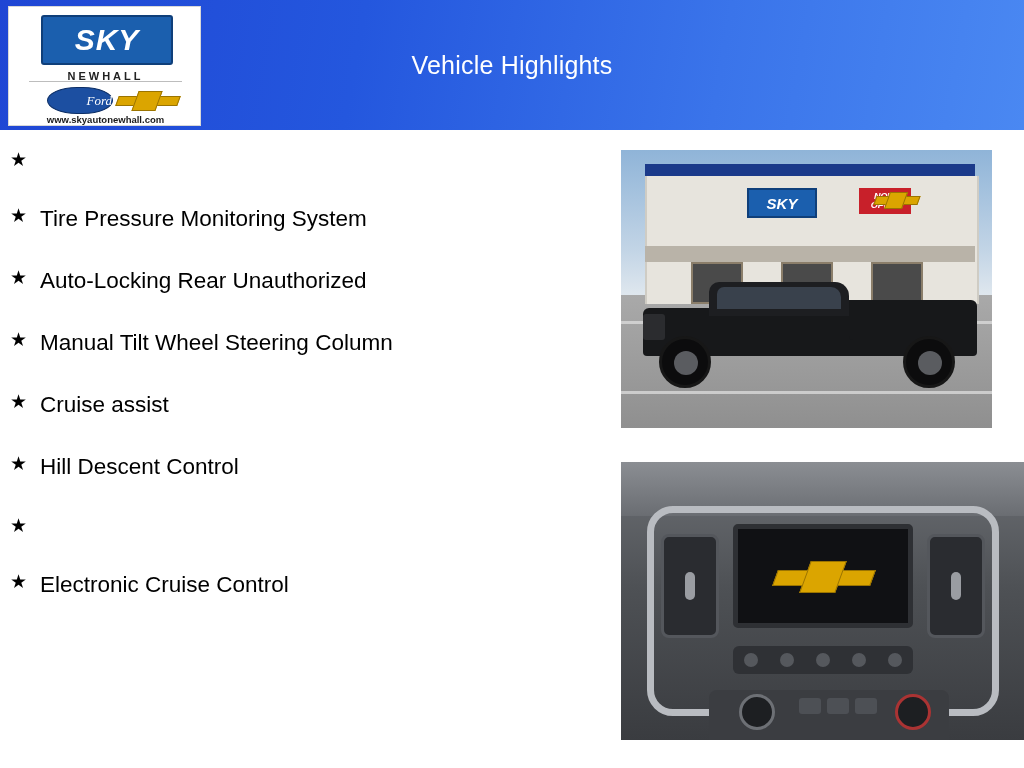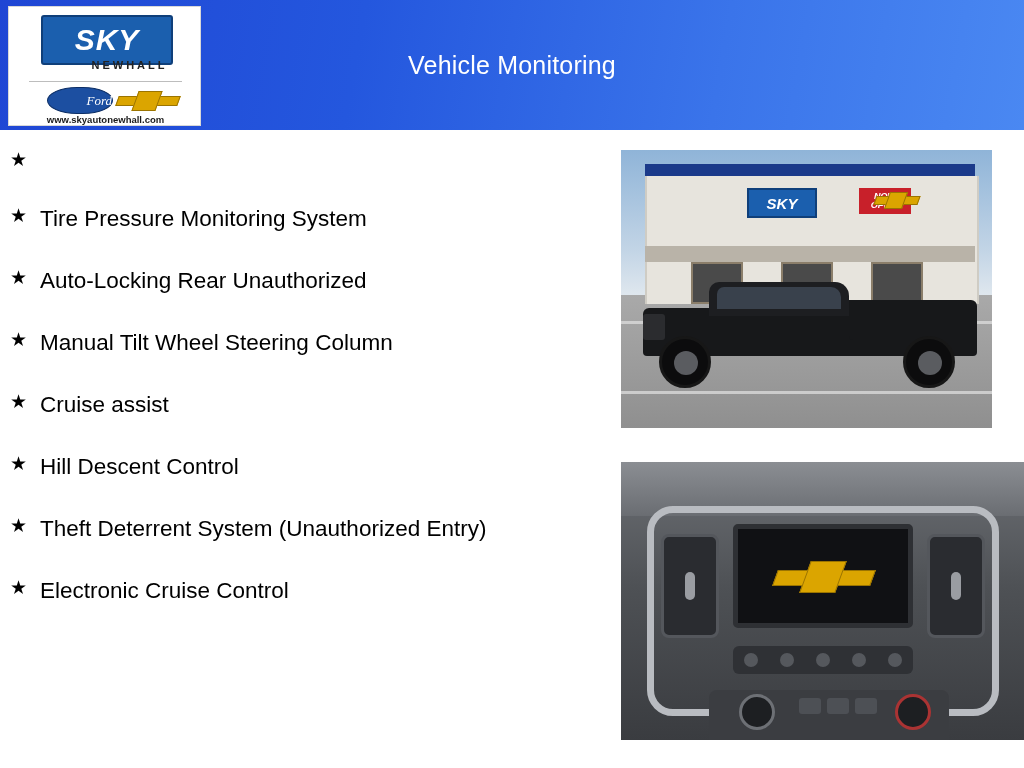--- a/index.html
+++ b/index.html
@@ -73,28 +73,27 @@
     color: #ffffff;
     font-size: 30px;
     font-weight: bold;
     font-style: italic;
     letter-spacing: 1px;
     line-height: 1;
   }
   .logo-newhall {
     position: absolute;
     left: 0;
-    top: 52px;
+    top: 63px;
     width: 193px;
     text-align: center;
     font-size: 11px;
     letter-spacing: 3px;
     color: #222222;
     font-weight: bold;
-    padding-left: 24px;
   }
   .logo-rule {
     position: absolute;
     left: 20px;
     top: 74px;
     width: 153px;
     height: 1px;
     background: #bdbdbd;
   }
   .logo-ford {
@@ -368,21 +367,21 @@
     background: #1d1f22; border: 3px solid #6d7075; box-sizing: border-box;
   }
   .hvac-knob.red { border-color: #a33; }
 </style>
 </head>
 <body>
 
 <div class="slide">
 
   <div class="header">
-    <div class="header-title">Vehicle Monitoring</div>
+    <div class="header-title">Vehicle Highlights</div>
   </div>
 
   <div class="logo-box">
     <div class="logo-sky">
       <span>SKY</span>
     </div>
     <div class="logo-newhall">NEWHALL</div>
     <div class="logo-rule"></div>
     <div class="logo-ford">
       <span>Ford</span>
@@ -420,21 +419,20 @@
       <div class="bullet-text">Cruise assist</div>
     </div>
 
     <div class="bullet-row">
       <div class="bullet-star">★</div>
       <div class="bullet-text">Hill Descent Control</div>
     </div>
 
     <div class="bullet-row">
       <div class="bullet-star">★</div>
-      <div class="bullet-text">Theft Deterrent System (Unauthorized Entry)</div>
     </div>
 
     <div class="bullet-row">
       <div class="bullet-star">★</div>
       <div class="bullet-text">Electronic Cruise Control</div>
     </div>
 
   </div>
 
   <div class="photo photo-dealership">

